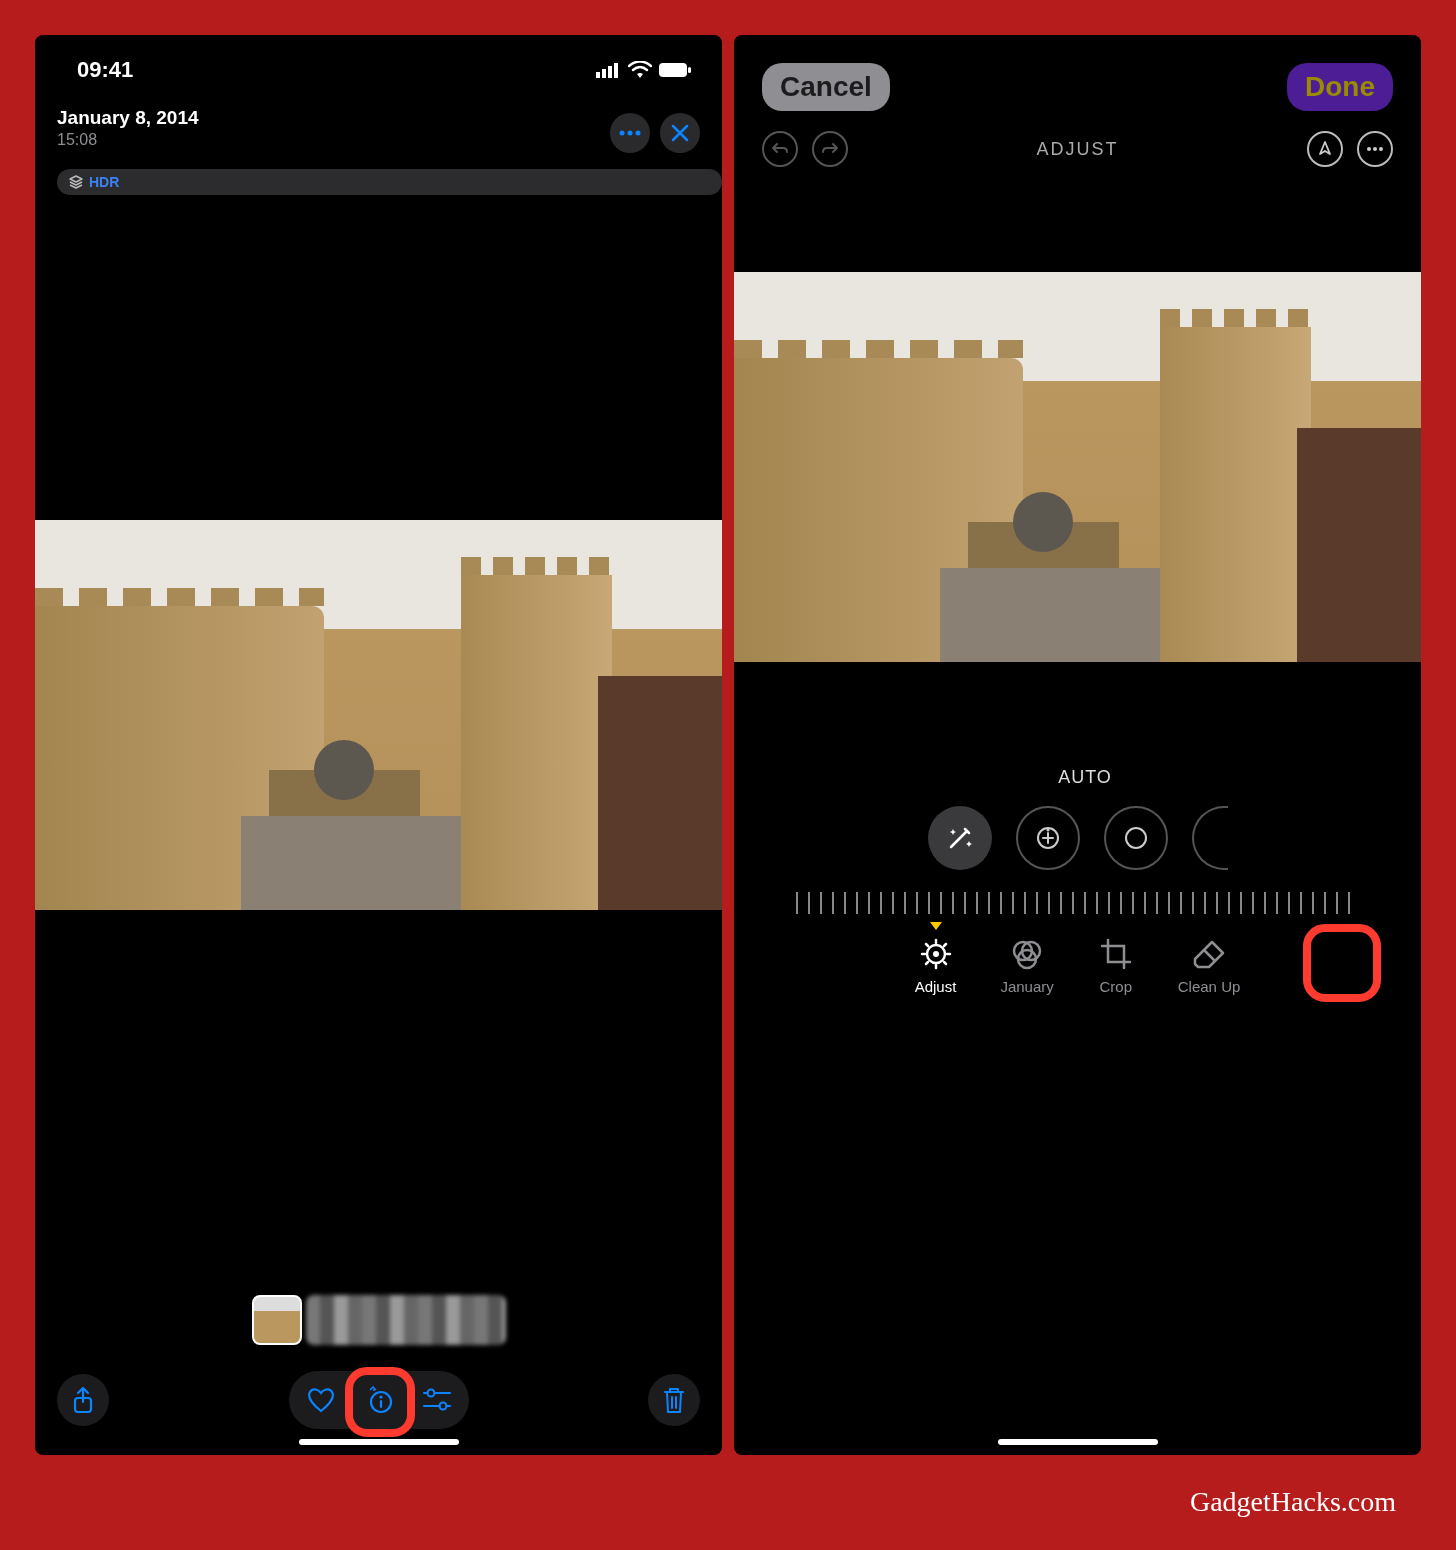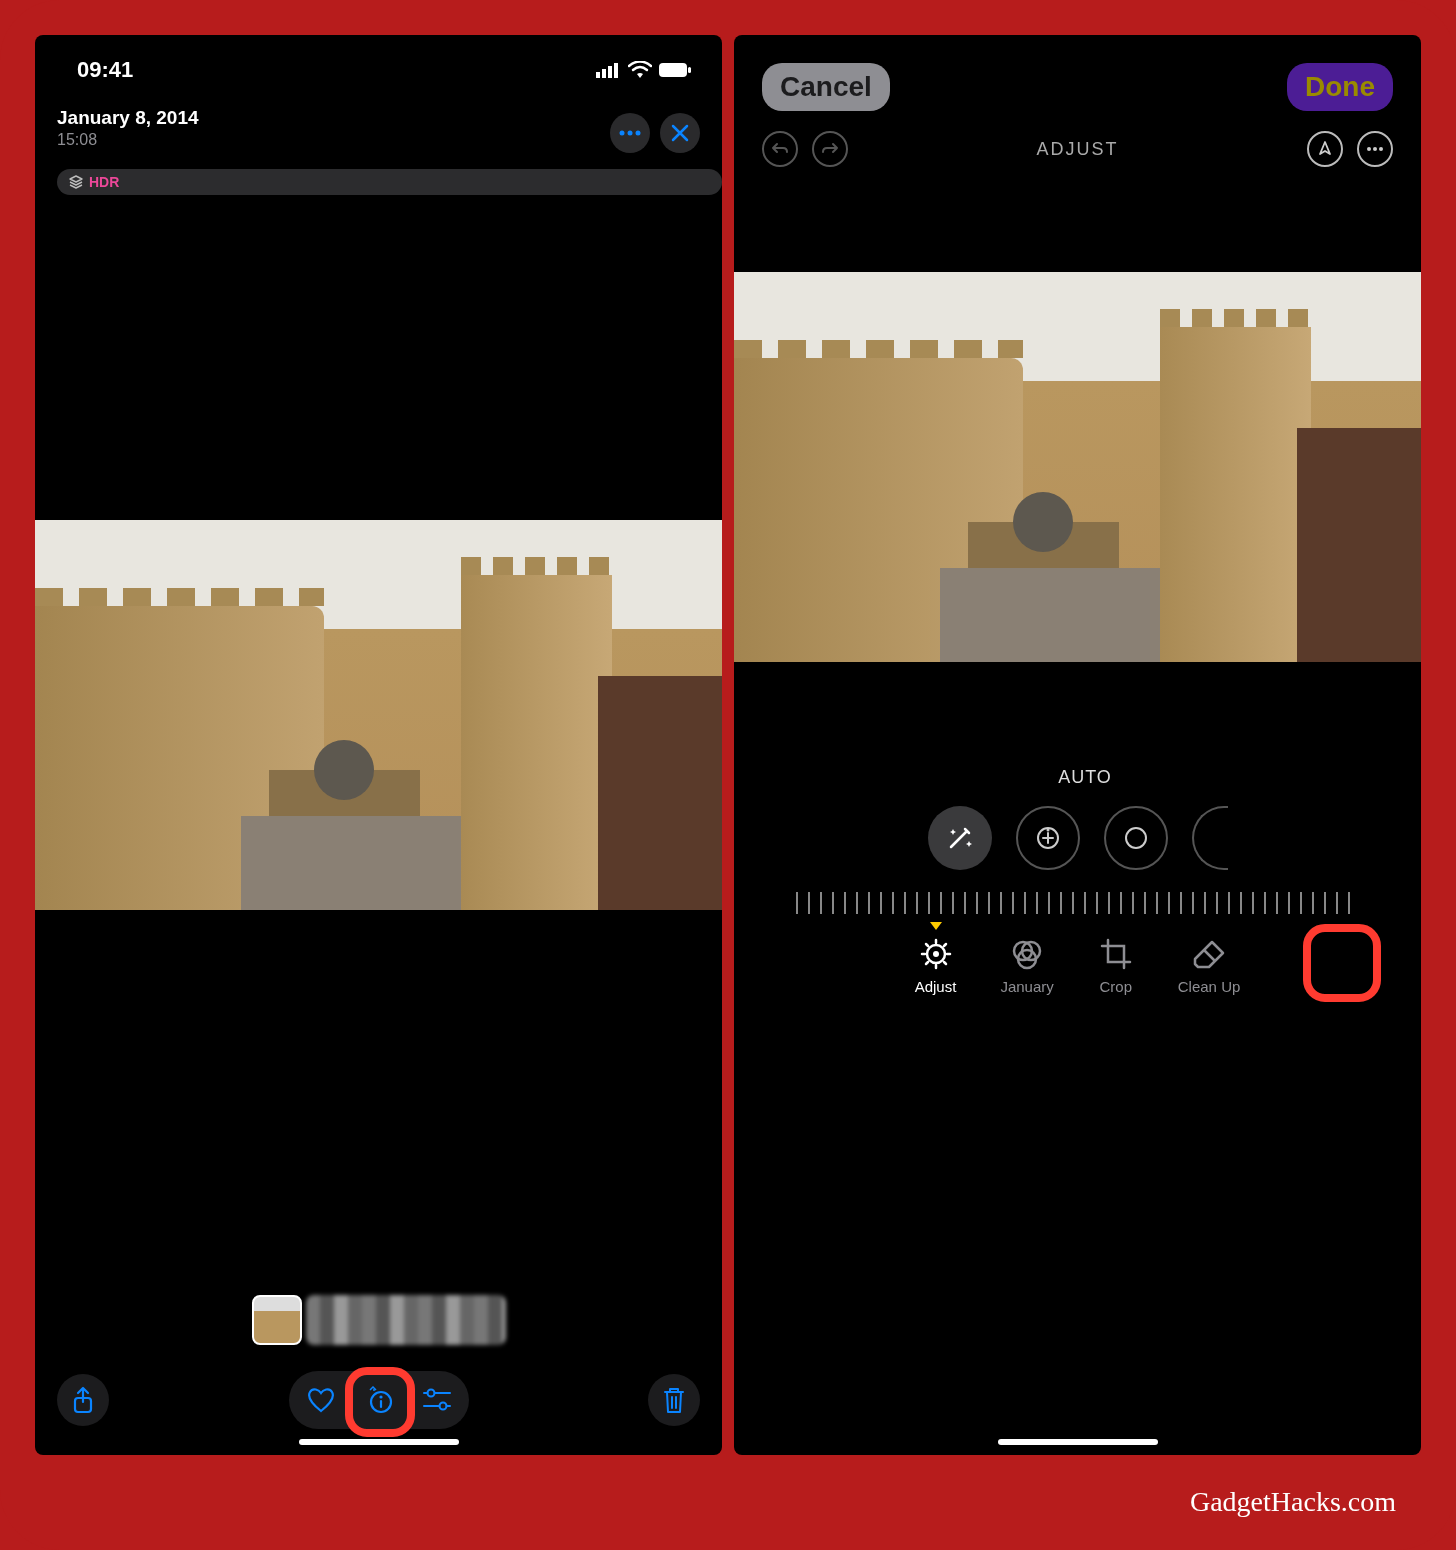--- a/index.html
+++ b/index.html
@@ -56,21 +56,21 @@
   .header-buttons { display: flex; gap: 10px; margin-top: 6px; }
   .circle-btn {
     width: 40px; height: 40px; border-radius: 50%;
     background: #2a2a2c;
     display: flex; align-items: center; justify-content: center;
     color: #0a84ff;
   }
   .hdr-badge {
     margin: 8px 0 0 22px;
     display: inline-flex; align-items: center; gap: 6px;
-    background: #2c2c2e; color: #ec4899;
+    background: #2c2c2e; color: #3b82f6;
     font-size: 14px; font-weight: 600;
     padding: 5px 12px; border-radius: 14px; text-align: center;
   }
   .photo-area {
     flex: 1;
     display: flex; align-items: center; justify-content: center;
     position: relative;
   }
   .photo-img {
     width: 100%; height: 390px;

